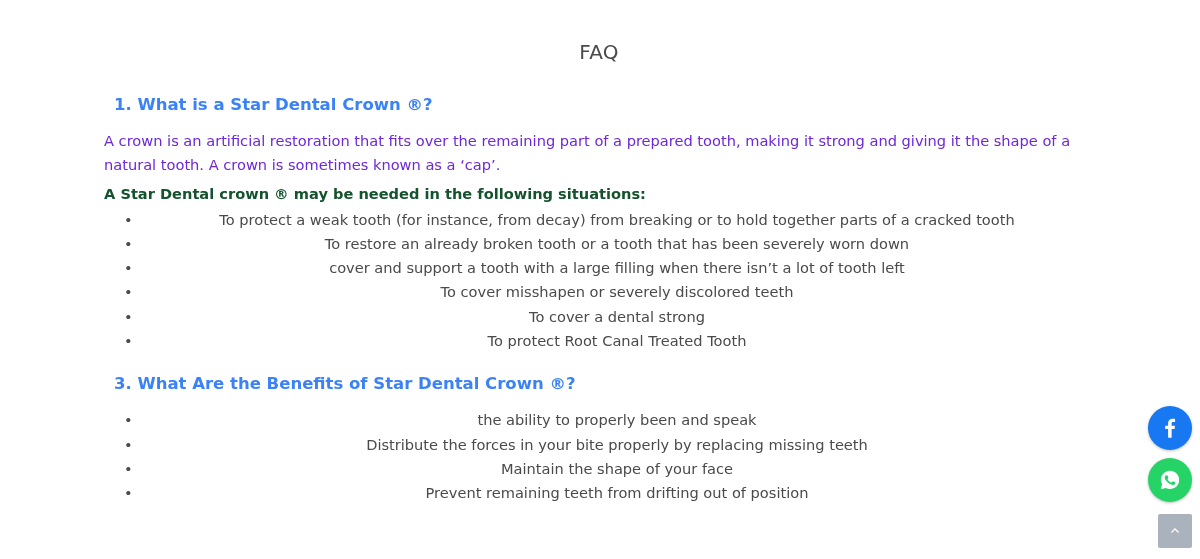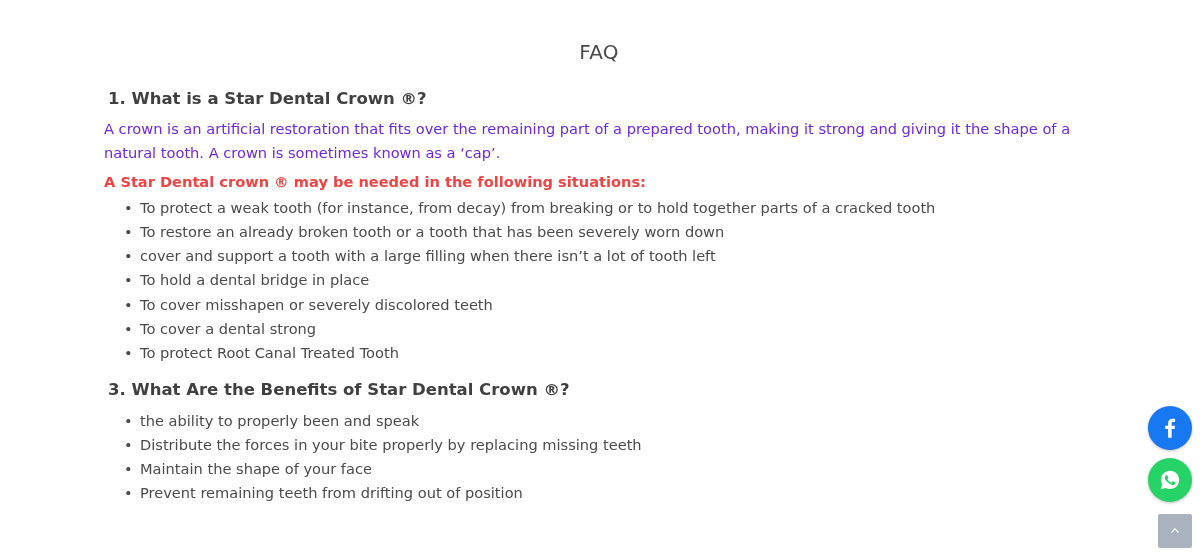--- a/index.html
+++ b/index.html
@@ -32,44 +32,45 @@
     font-weight: 400;
     color: #4a4a4a;
     margin: 0;
     padding-top: 40px;
     padding-bottom: 10px;
     letter-spacing: 0.2px;
   }
   h3.q {
     font-size: 16.5px;
     font-weight: 700;
-    color: #404040;
-    margin: 4px;
+    color: #3b82f6;
+    margin: 10px;
     padding: 10px 0 4px 0;
     line-height: 1.3;
   }
   p.body {
     font-size: 14.6px;
     line-height: 1.62;
     color: #6d28d9;
     margin: 0;
     padding: 0 0 2px 0;
     max-width: 990px;
   }
   p.lead {
     font-size: 14.6px;
     font-weight: 700;
-    color: #ef4444;
+    color: #14532d;
     margin: 0;
     padding: 6px 0 4px 0;
   }
   ul.points {
     margin: 2px 0 0 0;
     padding: 0 0 0 36px;
     list-style: none;
+    text-align: center;
   }
   ul.points li {
     font-size: 14.6px;
     line-height: 1.66;
     color: #4a4a4a;
     position: relative;
     padding-left: 0;
   }
   ul.points li::before {
     content: "\2022";
@@ -129,21 +130,20 @@
     <h1 class="faq-title">FAQ</h1>
 
     <h3 class="q">1. What is a Star Dental Crown ®?</h3>
     <p class="body">A crown is an artificial restoration that fits over the remaining part of a prepared tooth, making it strong and giving it the shape of a natural tooth. A crown is sometimes known as a ‘cap’.</p>
 
     <p class="lead">A Star Dental crown ® may be needed in the following situations:</p>
     <ul class="points">
       <li>To protect a weak tooth (for instance, from decay) from breaking or to hold together parts of a cracked tooth</li>
       <li>To restore an already broken tooth or a tooth that has been severely worn down</li>
       <li>cover and support a tooth with a large filling when there isn’t a lot of tooth left</li>
-      <li>To hold a dental bridge in place</li>
       <li>To cover misshapen or severely discolored teeth</li>
       <li>To cover a dental strong</li>
       <li>To protect Root Canal Treated Tooth</li>
     </ul>
 
     <h3 class="q">3. What Are the Benefits of Star Dental Crown ®?</h3>
     <ul class="points">
       <li>the ability to properly been and speak</li>
       <li>Distribute the forces in your bite properly by replacing missing teeth</li>
       <li>Maintain the shape of your face</li>

